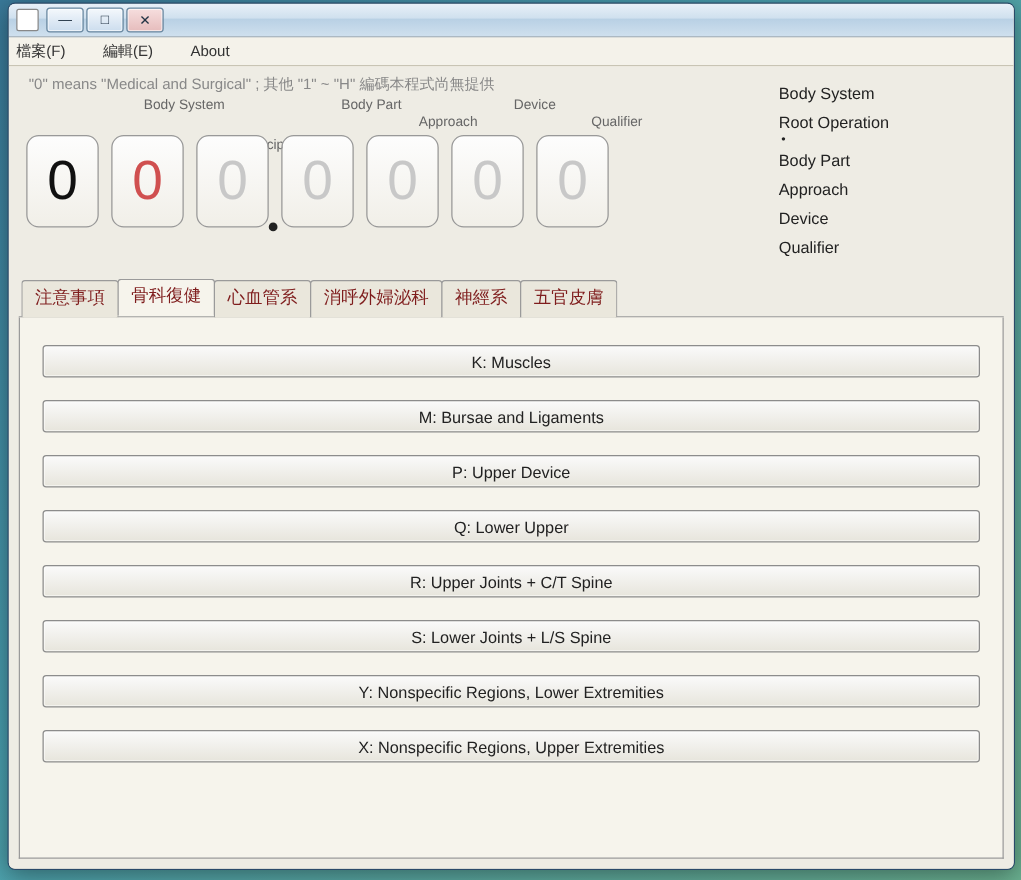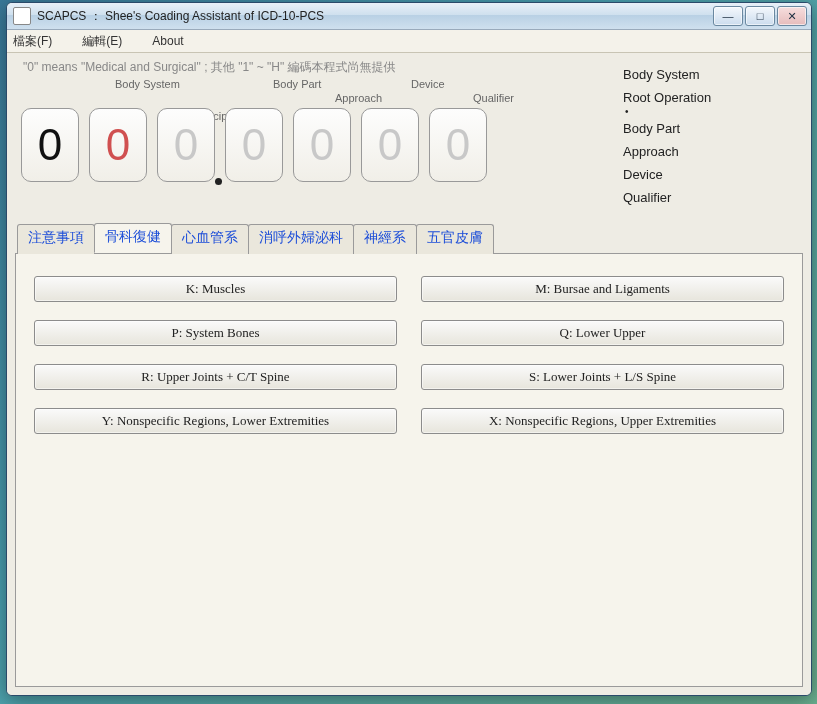--- a/index.html
+++ b/index.html
@@ -22,33 +22,32 @@
   .slots{display:flex;gap:10px;padding-left:6px;}
   .slot{width:56px;height:72px;border:1px solid #999;border-radius:10px;background:linear-gradient(#fdfdfd,#f1efe8);display:flex;align-items:center;justify-content:center;position:relative;}
   .slot .ch{font-size:44px;font-family:Arial,sans-serif;color:#c8c8c8;font-weight:400;line-height:1;}
   .slot.val .ch{color:#111;}
   .slot.red .ch{color:#d05050;}
   .dot{width:7px;height:7px;border-radius:50%;background:#222;position:absolute;bottom:-4px;}
   .rightlist{width:180px;padding:4px 0 0 12px;font-size:13px;color:#222;}
   .rightlist div{padding:4px 0;cursor:default;}
   .rightlist .bullet{font-size:10px;line-height:6px;padding:0 0 2px 2px;}
   .tabs{margin-top:14px;display:flex;border-bottom:1px solid #9a9a9a;padding-left:2px;}
-  .tab{padding:4px 10px 5px;border:1px solid #9a9a9a;border-bottom:none;background:#eae7dc;margin-right:-1px;font-size:14px;color:#1d4ed8;border-radius:3px 3px 0 0;cursor:default;position:relative;top:1px;}
+  .tab{padding:4px 10px 5px;border:1px solid #9a9a9a;border-bottom:none;background:#eae7dc;margin-right:-1px;font-size:14px;color:#7f1d1d;border-radius:3px 3px 0 0;cursor:default;position:relative;top:1px;}
   .tab.active{background:#f6f4ec;border-bottom:1px solid #f6f4ec;top:0px;padding-bottom:6px;}
   .panel{flex:1;border:1px solid #9a9a9a;border-top:none;background:#f6f4ec;padding:22px 18px;overflow:auto;}
-  .grid{display:grid;grid-template-columns:1fr 1fr;column-gap:24px;row-gap:18px;font-family:Liberation Serif, serif;}
+  .grid{display:grid;grid-template-columns:1fr;column-gap:24px;row-gap:18px;}
   .opt{height:24px;border:1px solid #8c8c8c;border-radius:3px;background:linear-gradient(#fafafa,#e7e5dc);display:flex;align-items:center;justify-content:center;font-size:13px;color:#222;cursor:default;box-shadow:inset 0 0 0 1px rgba(255,255,255,.5);}
 </style>
 </head>
 <body>
 <div class="desktop">
  <div class="window">
   <div class="titlebar">
     <div class="ico"></div>
-    <div class="title">SCAPCS ： Shee's Coading Assistant of ICD-10-PCS</div>
     <div class="winbtns">
       <div class="winbtn">
             <span>—</span>
           </div>
       <div class="winbtn">
             <span>□</span>
           </div>
       <div class="winbtn close">
             <span>✕</span>
           </div>
@@ -112,21 +111,21 @@
       <div class="tab active">骨科復健</div>
       <div class="tab">心血管系</div>
       <div class="tab">消呼外婦泌科</div>
       <div class="tab">神經系</div>
       <div class="tab">五官皮膚</div>
     </div>
     <div class="panel">
       <div class="grid">
         <div class="opt">K: Muscles</div>
         <div class="opt">M: Bursae and Ligaments</div>
-        <div class="opt">P: System Bones</div>
+        <div class="opt">P: Upper Device</div>
         <div class="opt">Q: Lower Upper</div>
         <div class="opt">R: Upper Joints + C/T Spine</div>
         <div class="opt">S: Lower Joints + L/S Spine</div>
         <div class="opt">Y: Nonspecific Regions, Lower Extremities</div>
         <div class="opt">X: Nonspecific Regions, Upper Extremities</div>
       </div>
     </div>
   </div>
  </div>
 </div>

